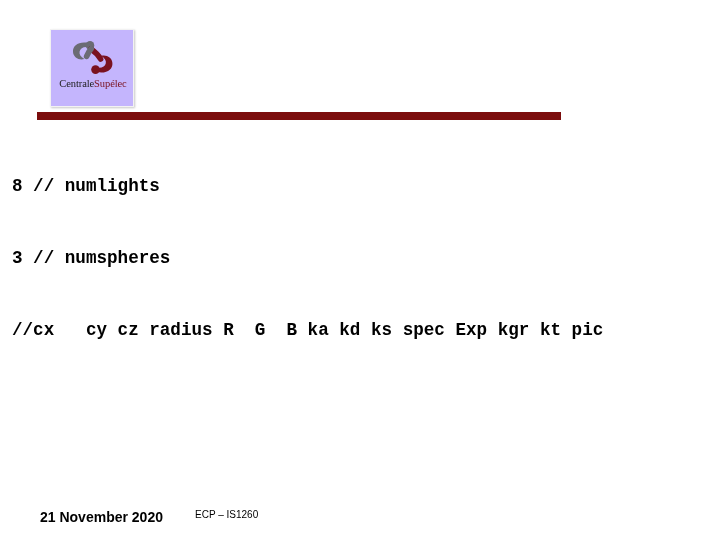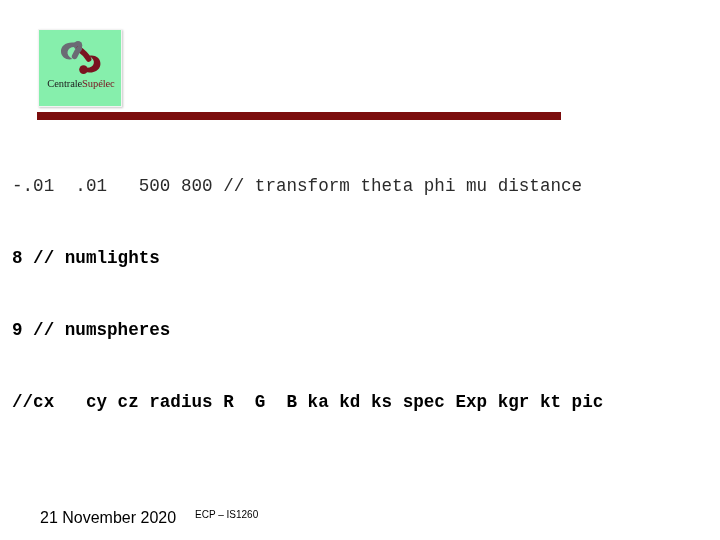--- a/index.html
+++ b/index.html
@@ -16,25 +16,25 @@
   .slide {
     position: relative;
     width: 720px;
     height: 540px;
     background: #ffffff;
   }
 
   
   .logo-box {
     position: absolute;
-    left: 38px;
+    left: 50px;
     top: 29px;
     width: 84px;
     height: 78px;
-    background: #86efac;
+    background: #c4b5fd;
     box-shadow: 1px 1px 2px rgba(0,0,0,0.22);
     border: 1px solid #f2f2f2;
     box-sizing: border-box;
   }
   .logo-mark {
     position: absolute;
     left: 0;
     top: 6px;
     width: 84px;
     height: 44px;
@@ -89,23 +89,24 @@
   }
   .code .line.strong {
     font-weight: 700;
   }
 
   
   .footer-date {
     position: absolute;
     left: 40px;
     top: 509px;
-    font-size: 16px;
+    font-size: 14px;
     color: #000000;
     white-space: nowrap;
+    font-weight: bold;
   }
   .footer-course {
     position: absolute;
     left: 195px;
     top: 509px;
     font-size: 10px;
     color: #000000;
     white-space: nowrap;
   }
 </style>
@@ -127,23 +128,22 @@
         <path d="M24.0 11.0 C28.2 14.0 31.6 17.4 33.6 21.0" stroke="#7a1220" stroke-width="5.6" fill="none" stroke-linecap="round"></path>
         <path d="M19.6 18.4 C21.2 14.6 22.6 12.4 24.2 10.8" stroke="#6b6b74" stroke-width="5.6" fill="none" stroke-linecap="round"></path>
       </svg>
     </div>
     <div class="logo-wordmark"><span>Centrale</span><span class="accent">Supélec</span></div>
   </div>
 
   <div class="rule"></div>
 
   <div class="code">
-    <div class="line light">-.01  .01   500 800 // transform theta phi mu distance</div>
     <div class="line strong">8 // numlights</div>
-    <div class="line strong">9 // numspheres</div>
+    <div class="line strong">3 // numspheres</div>
     <div class="line strong">//cx   cy cz radius R  G  B ka kd ks spec Exp kgr kt pic</div>
     
     
     
     
     
     
     
     
     

